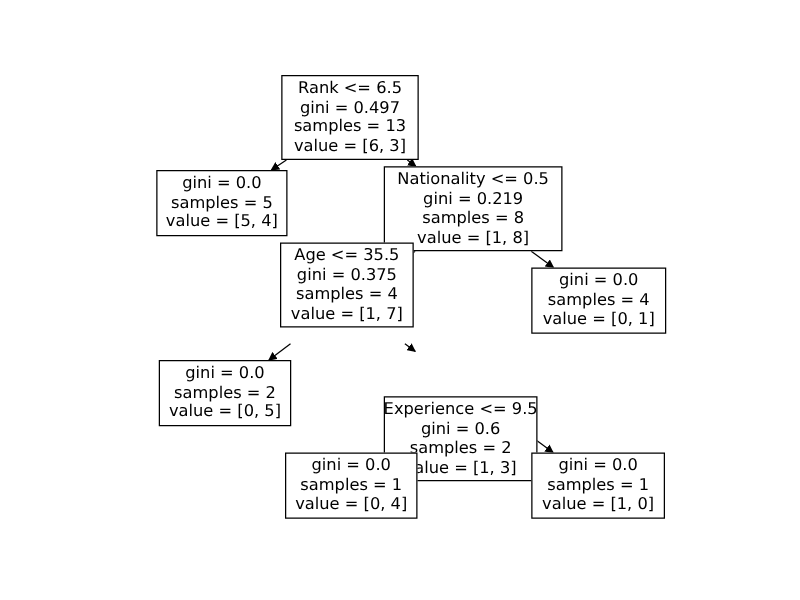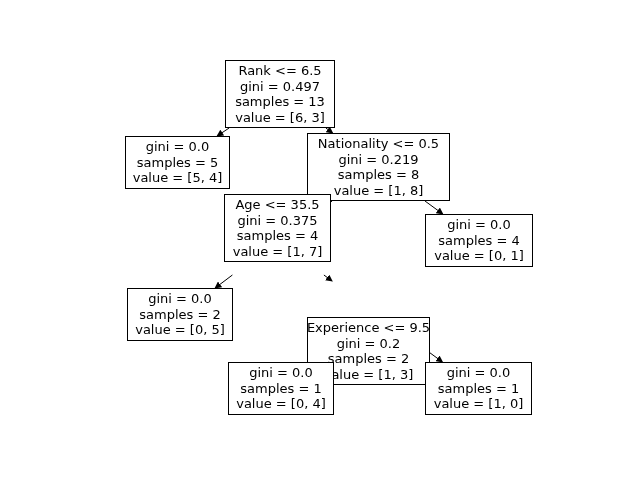--- a/index.html
+++ b/index.html
@@ -97,21 +97,21 @@
   </div>
 
   <div class="node" style="left:127px; top:288px; width:106px; height:53px;">
     <span>gini = 0.0</span>
     <span>samples = 2</span>
     <span>value = [0, 5]</span>
   </div>
 
   <div class="node" style="left:307px; top:281px; width:123px; height:68px;margin-top:36px;">
     <span>Experience &lt;= 9.5</span>
-    <span>gini = 0.2</span>
+    <span>gini = 0.6</span>
     <span>samples = 2</span>
     <span>value = [1, 3]</span>
   </div>
 
   <div class="node" style="left:228px; top:362px; width:106px; height:53px;">
     <span>gini = 0.0</span>
     <span>samples = 1</span>
     <span>value = [0, 4]</span>
   </div>
 

